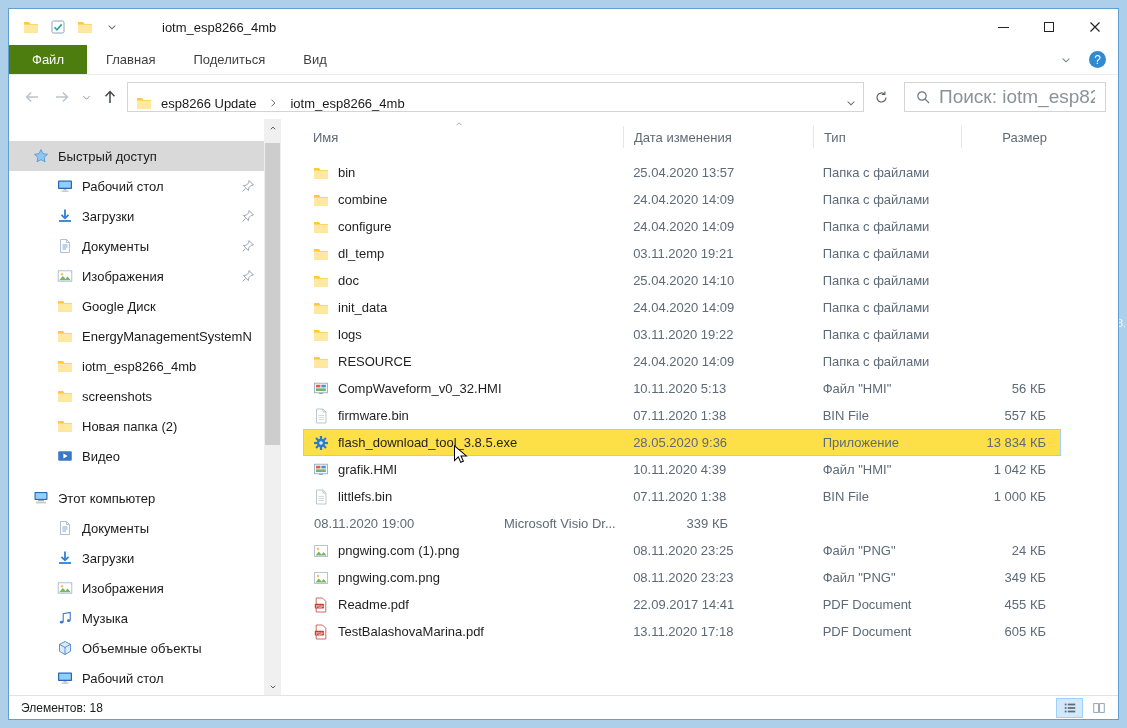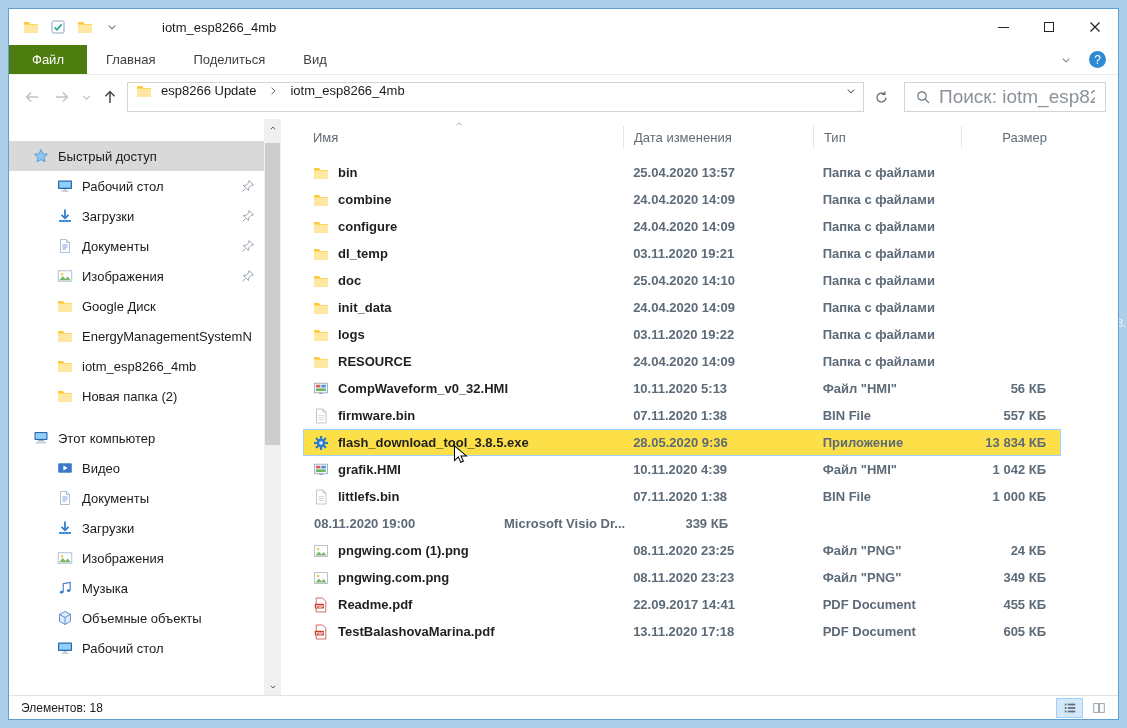--- a/index.html
+++ b/index.html
@@ -34,21 +34,21 @@
   .tab { padding:0 19px; display:flex; align-items:center; font-size:13px; color:#3f3f3f; }
   .tab.active { background:#4d7c0f; color:#fff; padding:0 23px; }
   .ribbon-right { margin-left:auto; display:flex; align-items:center; gap:15px; padding-right:12px; }
   .help-btn { width:17px; height:17px; border-radius:50%; background:#2f8ad2; color:#fff; font-size:12px;
               display:flex; align-items:center; justify-content:center; }
 
   
   .addressbar { height:44px; display:flex; align-items:center; padding:0 12px 0 8px; flex:0 0 auto; background:#fff; }
   .nav-btn { width:30px; height:30px; display:flex; align-items:center; justify-content:center; flex:0 0 auto; }
   .nav-btn.narrow { width:18px; }
-  .addr-box { flex:1; height:30px; border:1px solid #d4d4d4; display:flex; align-items:flex-start;
+  .addr-box { flex:1; height:30px; border:1px solid #d4d4d4; display:flex; align-items:flex-end;
               padding:0 4px 0 8px; gap:4px; margin:0 2px; min-width:0; }
   .crumb { font-size:13px; color:#1a1a1a; padding:0 5px; white-space:nowrap; }
   .addr-drop { margin-left:auto; }
   .search-box { width:202px; height:30px; border:1px solid #d4d4d4; display:flex; align-items:center;
                 gap:8px; padding:0 10px; margin-left:8px; flex:0 0 auto; }
   .search-text { color:#8b929a; font-size:19px; white-space:nowrap; overflow:hidden; }
 
   
   .main { flex:1; display:flex; min-height:0; position:relative; background:#fff; }
   .sidebar { width:255px; padding-top:22px; overflow:hidden; flex:0 0 auto; }
@@ -73,21 +73,21 @@
   .col { position:relative; padding-left:10px; height:22px; display:flex; align-items:center; }
   .col-name { width:320px; }
   .col-date { width:190px; border-left:1px solid #e6e6e6; }
   .col-type { width:148px; border-left:1px solid #e6e6e6; }
   .col-size { width:100px; border-left:1px solid #e6e6e6; justify-content:flex-end; padding-right:14px; }
   .sort-arrow { position:absolute; left:150px; top:-9px; }
   .sort-arrow svg { width:12px; height:10px; }
 
   .rows { padding-top:4px; }
   .row { display:flex; align-items:center; height:27px; margin-left:22px; width:758px;
-         font-size:13px; border:1px solid transparent;font-weight:bold; }
+         font-size:13px; border:1px solid transparent; }
   .row.hover { background:#fde047; border-color:#9ed1ff; }
   .cell { white-space:nowrap; overflow:hidden; }
   .cell-name { width:320px; display:flex; align-items:center; gap:9px; color:#1f1f1f; padding-left:9px; }
   .cell-date { width:190px; color:#5d6a77; padding-left:10px; }
   .cell-type { width:148px; color:#5d6a77; padding-left:10px; }
   .cell-size { width:100px; text-align:right; color:#5d6a77; padding-right:14px; }
 
   
   .statusbar { height:24px; border-top:1px solid #e3e3e3; display:flex; align-items:center;
                padding:0 6px 0 12px; font-size:12px; color:#1a1a1a; flex:0 0 auto; }
@@ -327,41 +327,50 @@
             </span>
             <span class="side-label">iotm_esp8266_4mb</span>
           </div>
           <div class="side-item level1">
             <span class="icon16">
               <svg viewBox="0 0 16 16">
                 <path fill="#ffc83d" d="M1 3h5l1.5 2H15v8.5H1z"></path>
                 <path fill="#ffe9a2" d="M1 5.6h14v7.9H1z"></path>
               </svg>
             </span>
+            <span class="side-label">screenshots</span>
+          </div>
+          <div class="side-item level1">
+            <span class="icon16">
+              <svg viewBox="0 0 16 16">
+                <path fill="#ffc83d" d="M1 3h5l1.5 2H15v8.5H1z"></path>
+                <path fill="#ffe9a2" d="M1 5.6h14v7.9H1z"></path>
+              </svg>
+            </span>
             <span class="side-label">Новая папка (2)</span>
+          </div>
+          <div class="side-item level1">
+            <span class="icon16">
+              <svg viewBox="0 0 16 16">
+                <rect x="1.2" y="3.2" width="13.6" height="9.6" rx="1" fill="#3b79c8"></rect>
+                <path d="M6.4 5.6v4.8l4.2-2.4z" fill="#fff"></path>
+              </svg>
+            </span>
+            <span class="side-label">Видео</span>
           </div>
           <div class="side-item level0 section">
             <span class="icon16">
               <svg viewBox="0 0 16 16">
                 <rect x="1.5" y="2" width="13" height="8" rx=".8" fill="#2b66b1"></rect>
                 <rect x="2.6" y="3.1" width="10.8" height="5.8" fill="#8fd0f8"></rect>
                 <rect x="5" y="10.2" width="6" height="1" fill="#8fa0ae"></rect>
                 <rect x="3" y="11.5" width="10" height="2" rx=".5" fill="#c6cfd8"></rect>
               </svg>
             </span>
             <span class="side-label">Этот компьютер</span>
-          </div>
-          <div class="side-item level1">
-            <span class="icon16">
-              <svg viewBox="0 0 16 16">
-                <rect x="1.2" y="3.2" width="13.6" height="9.6" rx="1" fill="#3b79c8"></rect>
-                <path d="M6.4 5.6v4.8l4.2-2.4z" fill="#fff"></path>
-              </svg>
-            </span>
-            <span class="side-label">Видео</span>
           </div>
           <div class="side-item level1">
             <span class="icon16">
               <svg viewBox="0 0 16 16">
                 <path d="M3.5 1.5h6l3 3v10h-9z" fill="#fff" stroke="#9ab1cc" stroke-width=".8"></path>
                 <path d="M9.5 1.5v3h3" fill="none" stroke="#9ab1cc" stroke-width=".8"></path>
                 <path d="M5.5 7h5M5.5 9h5M5.5 11h3.5" stroke="#6d9bd1" stroke-width=".9"></path>
               </svg>
             </span>
             <span class="side-label">Документы</span>

